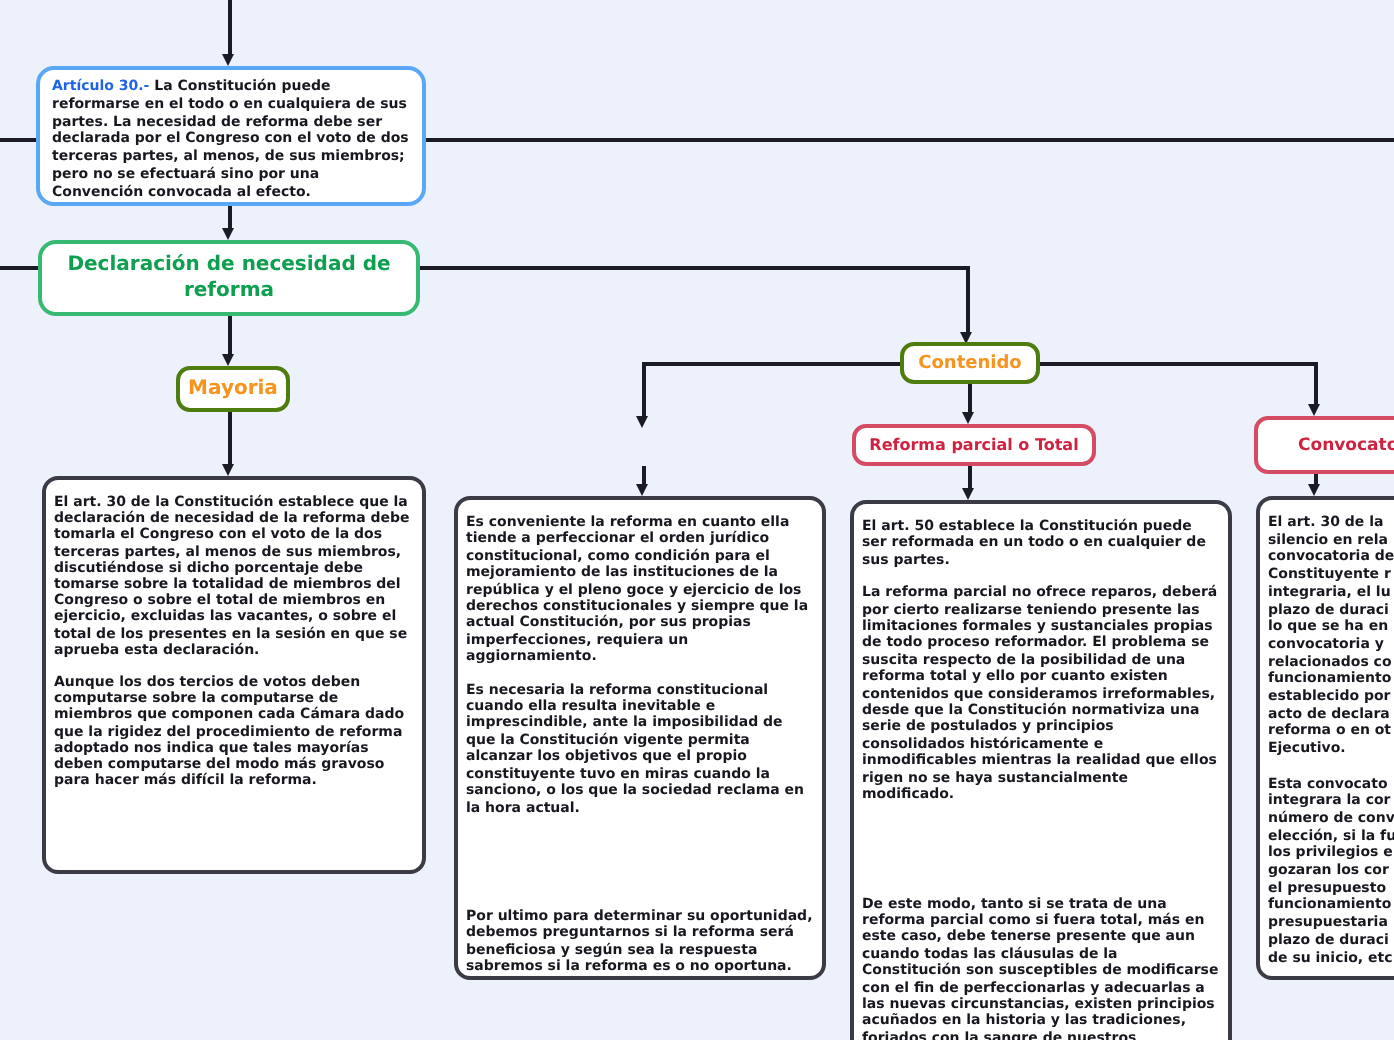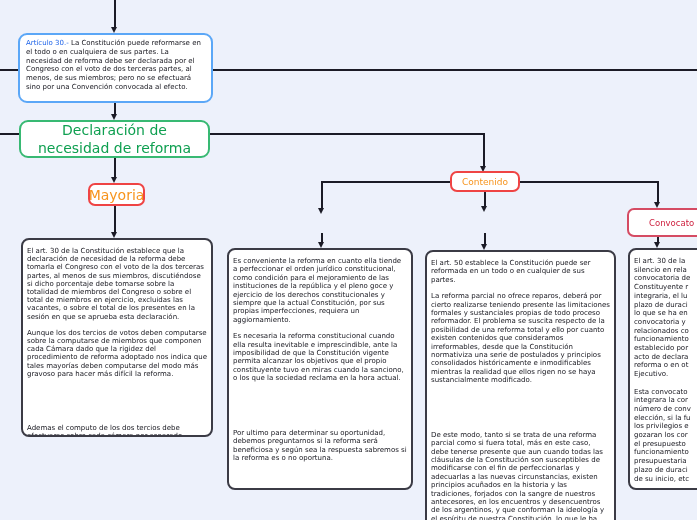--- a/index.html
+++ b/index.html
@@ -1,19 +1,19 @@
 <!DOCTYPE html>
 <html><head>
 <meta charset="utf-8">
 <style>
   html,body{margin:0;padding:0;}
   body{font-family:"DejaVu Sans","Liberation Sans",sans-serif;}
   #canvas{
     position:relative;width:697px;height:520px;overflow:hidden;
-    background:#EDF1FB;font-weight:normal;color:#17171F;
+    background:#EDF1FB;font-weight:bold;color:#17171F;
   }
   .line{position:absolute;background:#1B1B26;}
   .arrow{
     position:absolute;width:0;height:0;
     border-left:3.5px solid transparent;border-right:3.5px solid transparent;
     border-top:6px solid #1B1B26;
   }
   .node{
     position:absolute;box-sizing:border-box;background:#FFFFFF;
     border-radius:7px;display:flex;align-items:center;justify-content:center;
@@ -21,25 +21,25 @@
   }
   .node.article{
     left:18px;top:33px;width:195px;height:70px;
     border:2px solid #5BA7F7;border-radius:9px;
     font-size:7px;line-height:1.25;text-align:left;
     padding:4px 6px;display:block;color:#17171F;
   }
   .article .prefix{color:#1F64E8;}
   .node.green{
     left:19px;top:120px;width:191px;height:38px;
-    border:2px solid #38B973;color:#0E9F50;font-size:14px;line-height:1.3;
+    border:2px solid #38B973;color:#0E9F50;font-size:10px;line-height:1.3;
     border-radius:9px;padding:0 10px;
   }
-  .node.orange{border:2px solid #ef4444;color:#F7941D;border-radius:7px;white-space:nowrap;}
-  .node.mayoria{left:88px;top:183px;width:57px;height:23px;font-size:14px;}
+  .node.orange{border:2px solid #4d7c0f;color:#F7941D;border-radius:7px;white-space:nowrap;}
+  .node.mayoria{left:88px;top:183px;width:57px;height:23px;font-size:10px;}
   .node.contenido{left:450px;top:171px;width:70px;height:21px;font-size:9px;}
   .node.red{border:2px solid #D54B63;color:#CE2240;border-radius:7px;white-space:nowrap;}
   .node.necesidad{left:258px;top:214px;width:130px;height:20px;font-size:8px;}
   .node.reforma{left:426px;top:212px;width:122px;height:21px;font-size:8px;}
   .node.convocatoria{left:627px;top:208px;width:110px;height:29px;font-size:8.5px;justify-content:flex-start;padding-left:20px;}
   .detail{
     position:absolute;box-sizing:border-box;background:#FFFFFF;
     border:2px solid #3B3B45;border-radius:8px;
     font-size:7px;line-height:8.4px;padding:7px 4px;overflow:hidden;
     color:#17171F;
@@ -108,20 +108,23 @@
 
   <div class="node orange mayoria">
     <span>Mayoria</span>
   </div>
 
   <div class="node orange contenido">
     <span>Contenido</span>
   </div>
 
 
+  <div class="node red reforma">
+    <span>Reforma parcial o Total</span>
+  </div>
 
   <div class="node red convocatoria">
     <span>Convocato</span>
   </div>
 
   <div class="detail d-mayoria">
       <div class="para">El art. 30 de la Constitución establece que la declaración de necesidad de la reforma debe tomarla el Congreso con el voto de la dos terceras partes, al menos de sus miembros, discutiéndose si dicho porcentaje debe tomarse sobre la totalidad de miembros del Congreso o sobre el total de miembros en ejercicio, excluidas las vacantes, o sobre el total de los presentes en la sesión en que se aprueba esta declaración.</div>
       <div class="para">Aunque los dos tercios de votos deben computarse sobre la computarse de miembros que componen cada Cámara dado que la rigidez del procedimiento de reforma adoptado nos indica que tales mayorías deben computarse del modo más gravoso para hacer más difícil la reforma.</div>
       <div class="para">Ademas el computo de los dos tercios debe efectuarse sobre cada cámara por separado</div>
     </div>

